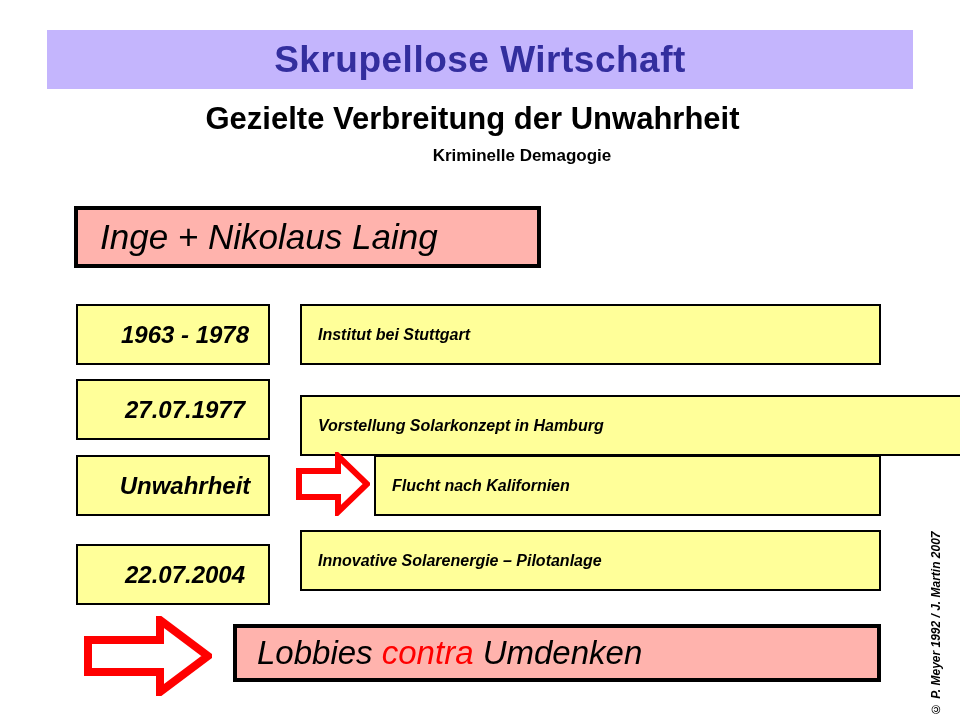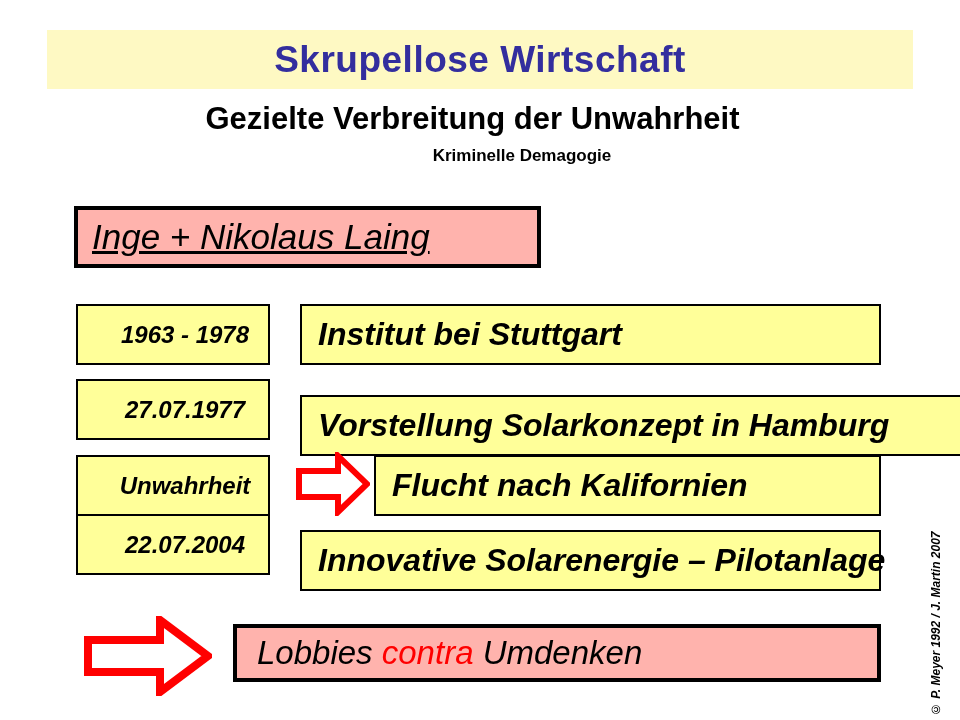--- a/index.html
+++ b/index.html
@@ -16,21 +16,21 @@
     color: #000000;
   }
 
   
   .banner {
     position: absolute;
     left: 47px;
     top: 30px;
     width: 866px;
     height: 59px;
-    background: #fef9c3;
+    background: #c4b5fd;
     display: flex;
     align-items: center;
     justify-content: center;
   }
   .banner-title {
     font-size: 37px;
     font-weight: bold;
     color: #332E9E;
     letter-spacing: 0.5px;
     white-space: nowrap;
@@ -81,22 +81,21 @@
     font-style: italic;
     white-space: nowrap;
   }
 
   
   .name-box {
     left: 74px;
     top: 206px;
     width: 467px;
     height: 62px;
-    padding-left: 14px;
-    text-decoration: underline;
+    padding-left: 22px;
   }
   .name-box .box-label {
     font-size: 35px;
     font-weight: normal;
   }
 
   
   .row-date {
     width: 194px;
     height: 61px;
@@ -106,31 +105,31 @@
   }
   .row-date .box-label {
     font-size: 24px;
     font-weight: bold;
   }
   .row-text {
     height: 61px;
     padding-left: 16px;
   }
   .row-text .box-label {
-    font-size: 32px;
+    font-size: 16px;
     font-weight: bold;
   }
 
   .r1-date { top: 304px; }
   .r1-text { top: 304px; left: 300px; width: 581px; }
   .r2-date { top: 379px; }
   .r2-text { top: 395px; left: 300px; width: 675px; }
   .r3-date { top: 455px; }
   .r3-text { top: 455px; left: 374px; width: 507px; }
-  .r4-date { top: 514px; }
+  .r4-date { top: 544px; }
   .r4-text { top: 530px; left: 300px; width: 581px; }
 
   
   .conclusion-box {
     left: 233px;
     top: 624px;
     width: 648px;
     height: 58px;
     padding-left: 20px;
   }

